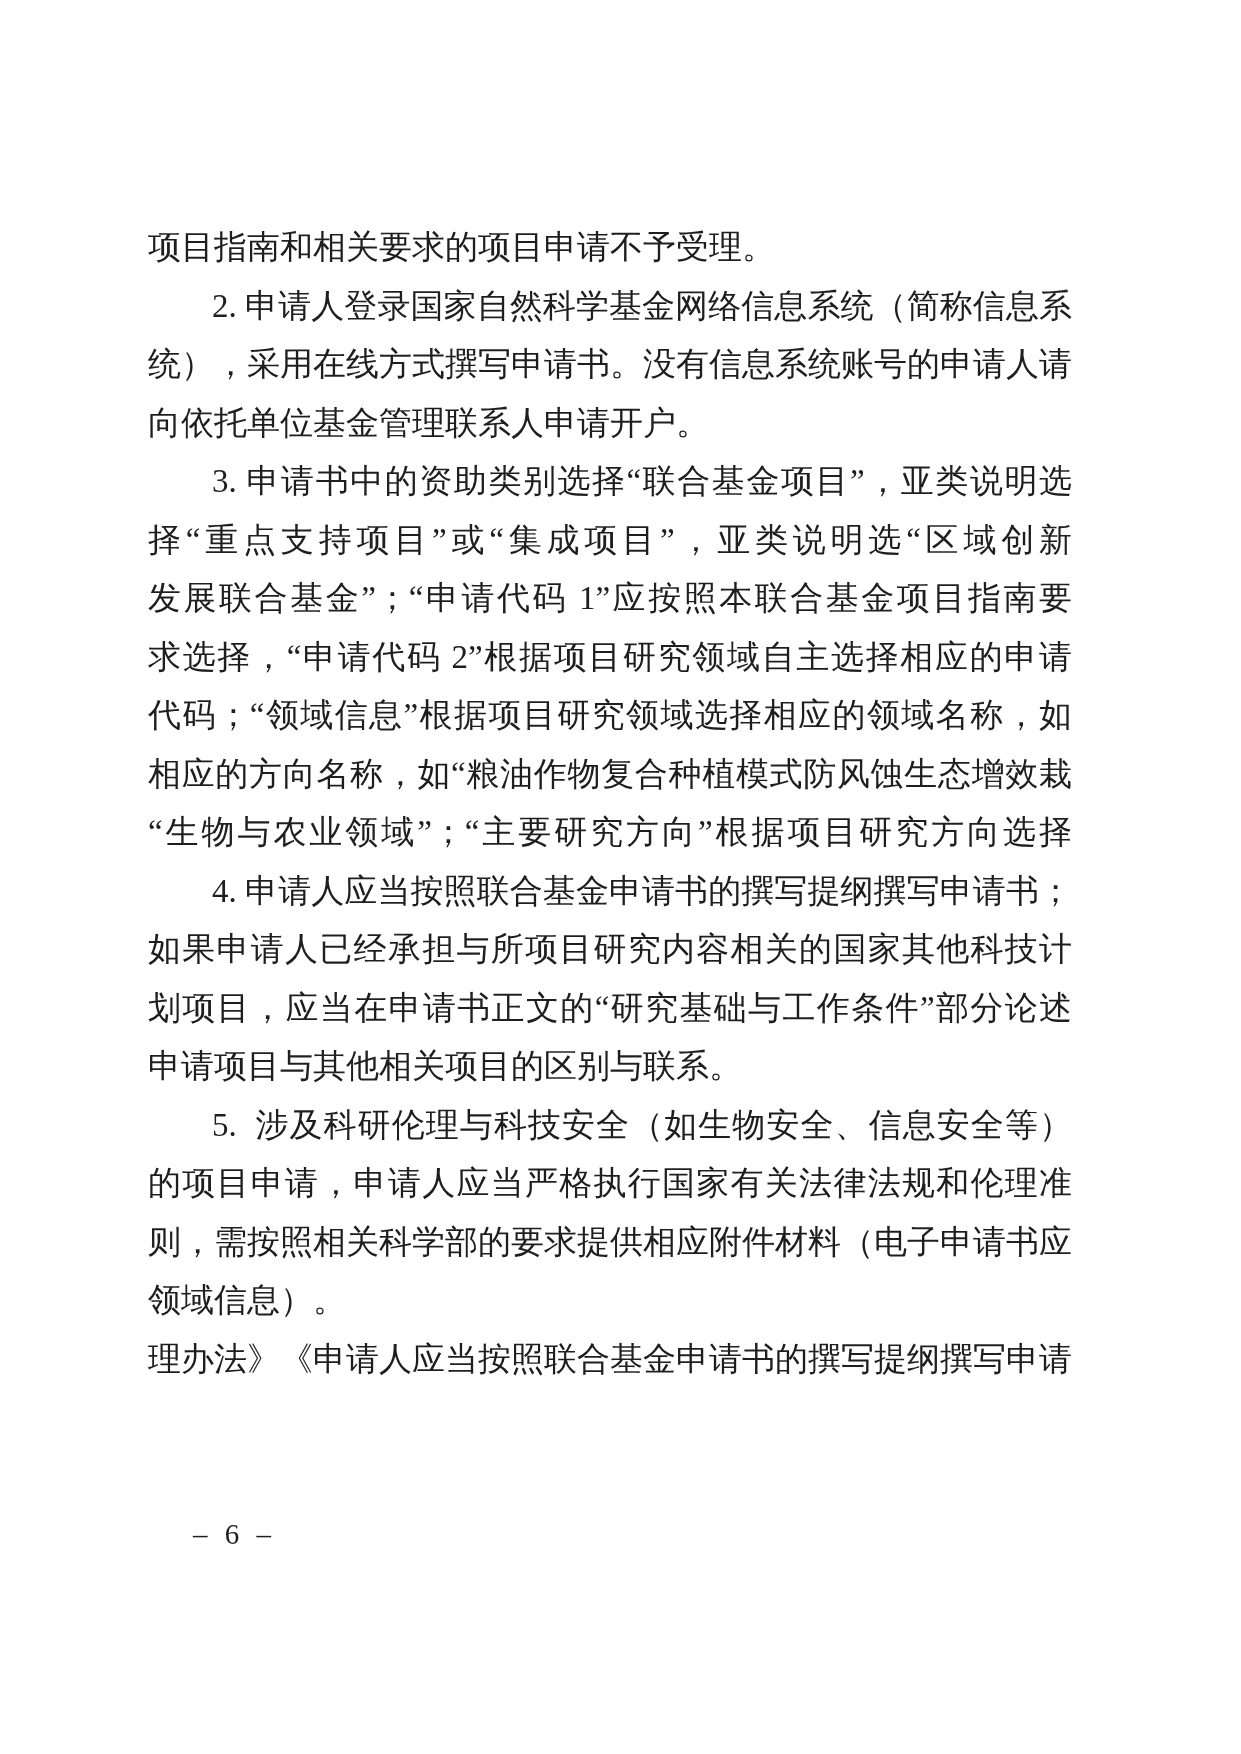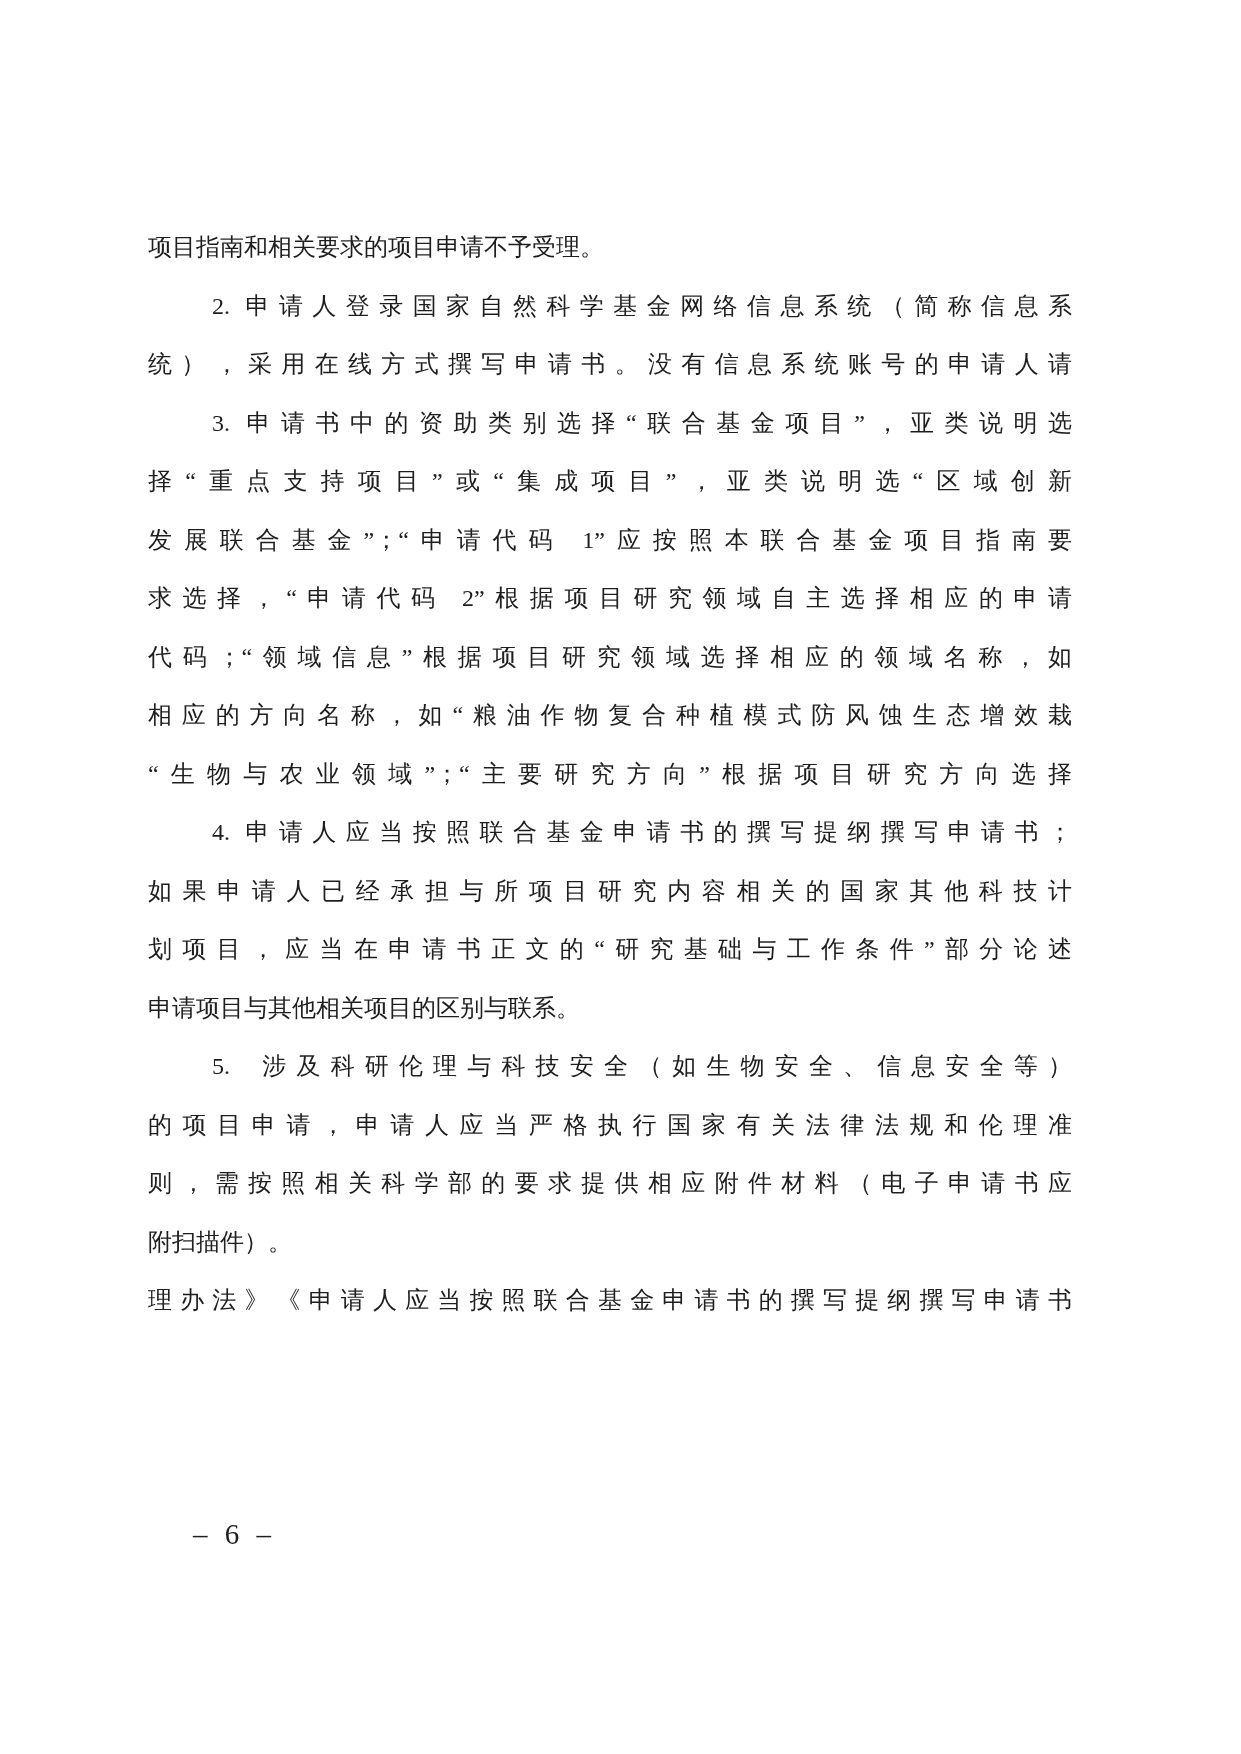--- a/index.html
+++ b/index.html
@@ -15,21 +15,21 @@
     background: #ffffff;
     color: #1e1e1e;
     font-family: "Liberation Serif", "DejaVu Serif", serif;
     overflow: hidden;
   }
   .text-block {
     position: absolute;
     left: 148px;
     top: 218px;
     width: 924px;
-    font-size: 24px;
+    font-size: 33px;
   }
   .line {
     height: 58.5px;
     line-height: 58.5px;
     text-align: justify;
     text-align-last: justify;
     text-justify: inter-character;
     white-space: pre-wrap;
     overflow: hidden;
   }
@@ -50,31 +50,32 @@
   }
 </style>
 </head>
 <body>
 
 <div class="page">
   <div class="text-block">
       <div class="line para-end">项目指南和相关要求的项目申请不予受理。</div>
       <div class="line indent">2. 申请人登录国家自然科学基金网络信息系统（简称信息系</div>
       <div class="line">统），采用在线方式撰写申请书。没有信息系统账号的申请人请</div>
+      <div class="line para-end">向依托单位基金管理联系人申请开户。</div>
       <div class="line indent">3. 申请书中的资助类别选择“联合基金项目”，亚类说明选</div>
       <div class="line">择“重点支持项目”或“集成项目”，亚类说明选“区域创新</div>
       <div class="line">发展联合基金”；“申请代码 1”应按照本联合基金项目指南要</div>
       <div class="line">求选择，“申请代码 2”根据项目研究领域自主选择相应的申请</div>
       <div class="line">代码；“领域信息”根据项目研究领域选择相应的领域名称，如</div>
       <div class="line">相应的方向名称，如“粮油作物复合种植模式防风蚀生态增效栽</div>
       <div class="line">“生物与农业领域”；“主要研究方向”根据项目研究方向选择</div>
       <div class="line indent">4. 申请人应当按照联合基金申请书的撰写提纲撰写申请书；</div>
       <div class="line">如果申请人已经承担与所项目研究内容相关的国家其他科技计</div>
       <div class="line">划项目，应当在申请书正文的“研究基础与工作条件”部分论述</div>
       <div class="line para-end">申请项目与其他相关项目的区别与联系。</div>
       <div class="line indent">5.  涉及科研伦理与科技安全（如生物安全、信息安全等）</div>
       <div class="line">的项目申请，申请人应当严格执行国家有关法律法规和伦理准</div>
       <div class="line">则，需按照相关科学部的要求提供相应附件材料（电子申请书应</div>
-      <div class="line para-end">附扫描件）。</div>
+      <div class="line para-end">领域信息）。</div>
       <div class="line">理办法》《申请人应当按照联合基金申请书的撰写提纲撰写申请书</div>
     </div>
   <div class="page-number">– 6 –</div>
 </div>
 
 </body></html>

